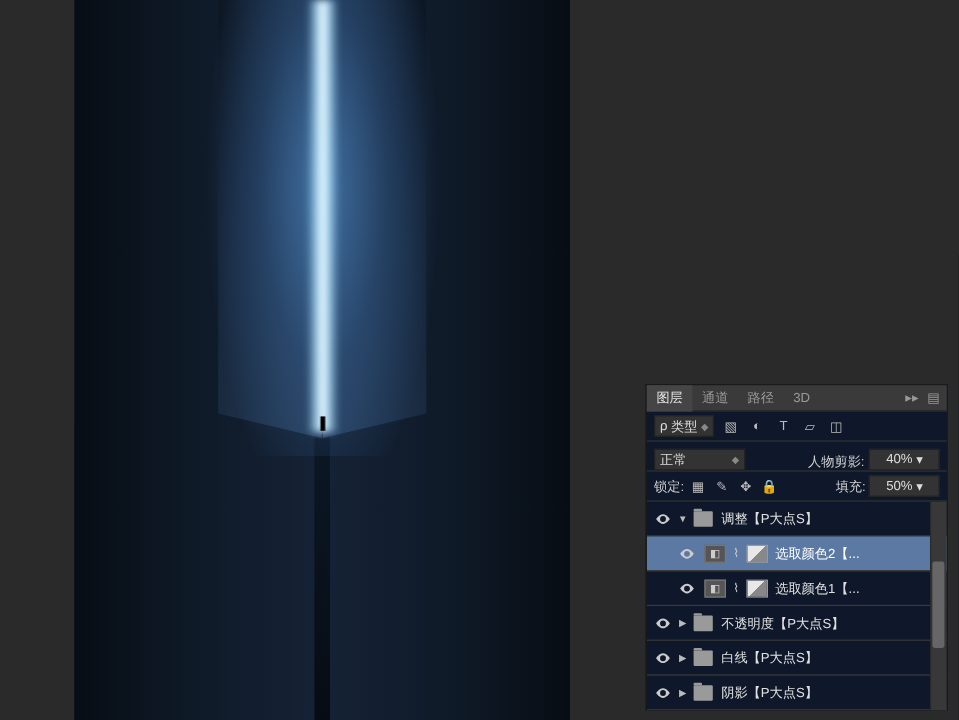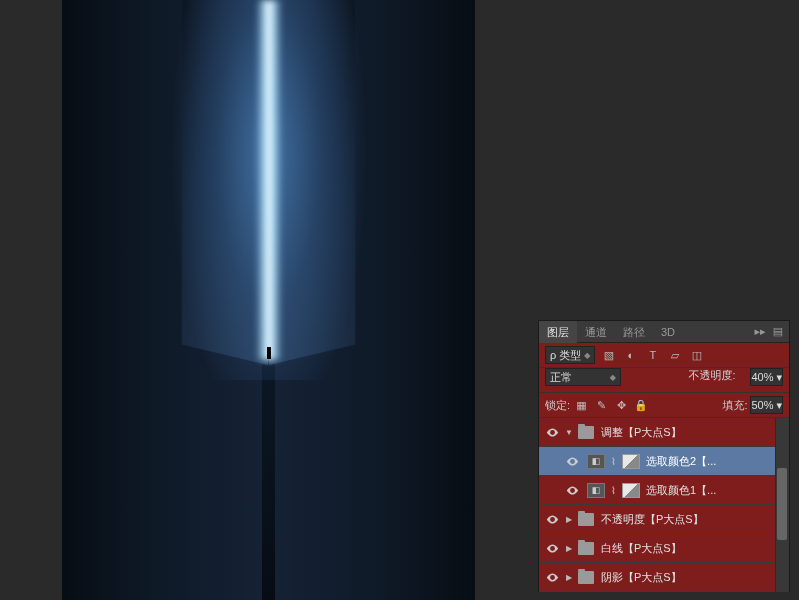--- a/index.html
+++ b/index.html
@@ -6,32 +6,32 @@
 body{background:#2a2a2a;width:799px;height:600px;overflow:hidden;position:relative}
 .canvas{position:absolute;left:62px;top:0;width:413px;height:600px;background:#0a1420;overflow:hidden}
 .wall-left{position:absolute;left:0;top:0;width:200px;height:600px;background:linear-gradient(90deg,#070d14 0%,#0f1a28 50%,#152235 100%)}
 .wall-right{position:absolute;right:0;top:0;width:200px;height:600px;background:linear-gradient(270deg,#070d14 0%,#0f1a28 50%,#152235 100%)}
 .light-slit{position:absolute;left:50%;top:0;transform:translateX(-50%);width:26px;height:360px;background:linear-gradient(90deg,rgba(100,180,255,0) 0%,rgba(180,230,255,0.9) 35%,#ffffff 50%,rgba(180,230,255,0.9) 65%,rgba(100,180,255,0) 100%);filter:blur(3px)}
 .light-glow{position:absolute;left:50%;top:0;transform:translateX(-50%);width:220px;height:380px;background:radial-gradient(ellipse 60% 100% at 50% 40%,rgba(90,160,230,0.55) 0%,rgba(60,110,170,0.3) 40%,rgba(30,50,80,0) 75%);pointer-events:none}
 .wall-inner-left{position:absolute;left:110px;top:0;width:96px;height:365px;background:linear-gradient(100deg,#0d1622 0%,#18283d 35%,#2a4260 100%);transform-origin:right top;transform:perspective(500px) rotateY(-18deg)}
 .wall-inner-right{position:absolute;right:110px;top:0;width:96px;height:365px;background:linear-gradient(260deg,#0d1622 0%,#18283d 35%,#2a4260 100%);transform-origin:left top;transform:perspective(500px) rotateY(18deg)}
 .floor{position:absolute;left:0;bottom:0;width:100%;height:250px;background:linear-gradient(180deg,#0c1826 0%,#060c13 100%)}
 .figure{position:absolute;left:50%;top:347px;transform:translateX(-50%);width:4px;height:12px;background:#000;z-index:5}
-.panel{position:absolute;right:9px;top:320px;width:252px;height:272px;background:#7f1d1d;border:1px solid #1a1a1a;color:#d0d0d0;font-size:11px}
+.panel{position:absolute;right:9px;top:320px;width:252px;height:272px;background:#0f172a;border:1px solid #1a1a1a;color:#d0d0d0;font-size:11px}
 .tabs{height:22px;background:#3a3a3a;display:flex;align-items:center;border-bottom:1px solid #222}
 .tab{padding:0 8px;height:22px;line-height:22px;color:#999;cursor:pointer}
 .tab.active{background:#454545;color:#e4e4e4}
 .tab-icons{margin-left:auto;display:flex;gap:4px;padding-right:4px}
 .tab-icons span{width:14px;height:14px;display:flex;align-items:center;justify-content:center;color:#999}
 .filter-row{height:25px;display:flex;align-items:center;padding:0 6px;gap:5px;border-bottom:1px solid #333}
 .dropdown{background:#333;border:1px solid #222;height:18px;display:flex;align-items:center;padding:0 4px;color:#ddd;gap:3px}
 .dropdown .chev{font-size:8px;color:#888}
 .ico{width:17px;height:17px;display:flex;align-items:center;justify-content:center;color:#bbb;font-size:11px}
-.row2{height:25px;display:flex;align-items:flex-start;padding:0 6px;gap:15px;border-bottom:1px solid #333}
-.pct-box{background:#333;border:1px solid #222;height:18px;padding:0 0;display:flex;align-items:center;gap:3px;color:#ddd}
+.row2{height:25px;display:flex;align-items:flex-end;padding:0 6px;gap:4px;border-bottom:1px solid #333}
+.pct-box{background:#333;border:1px solid #222;height:18px;padding:0 13px;display:flex;align-items:center;gap:3px;color:#ddd}
 .lock-row{height:25px;display:flex;align-items:center;padding:0 6px;gap:3px;border-bottom:1px solid #333}
 .layers{overflow:auto}
 .layer{height:29px;display:flex;align-items:center;border-bottom:1px solid #3a3a3a;padding-left:4px}
 .layer.selected{background:#5b79a3}
 .eye{width:18px;height:18px;display:flex;align-items:center;justify-content:center;margin-right:3px;color:#ccc}
 .eye svg{width:13px;height:13px}
 .arrow{width:10px;font-size:8px;color:#bbb;text-align:center}
 .folder-ico{width:16px;height:13px;background:#9a9a9a;border-radius:1px;margin:0 4px;position:relative}
 .folder-ico:before{content:"";position:absolute;top:-2px;left:0;width:7px;height:2px;background:#9a9a9a;border-radius:1px 1px 0 0}
 .adj-ico{width:18px;height:15px;background:#555;border:1px solid #777;margin:0 3px;display:flex;align-items:center;justify-content:center;font-size:9px;color:#ccc}
@@ -80,21 +80,21 @@
     <span class="ico">T</span>
     <span class="ico">▱</span>
     <span class="ico">◫</span>
   </div>
 
   <div class="row2">
     <div class="dropdown" style="width:76px">
       <span>正常</span>
       <span class="chev" style="margin-left:auto">◆</span>
     </div>
-    <span style="margin-left:auto">不透明度:</span>
+    <span style="margin-left:auto">人物剪影:</span>
     <div class="pct-box">
       <span>40%</span>
       <span class="chev">▾</span>
     </div>
   </div>
 
   <div class="lock-row">
     <span>锁定:</span>
     <span class="ico">▦</span>
     <span class="ico">✎</span>

